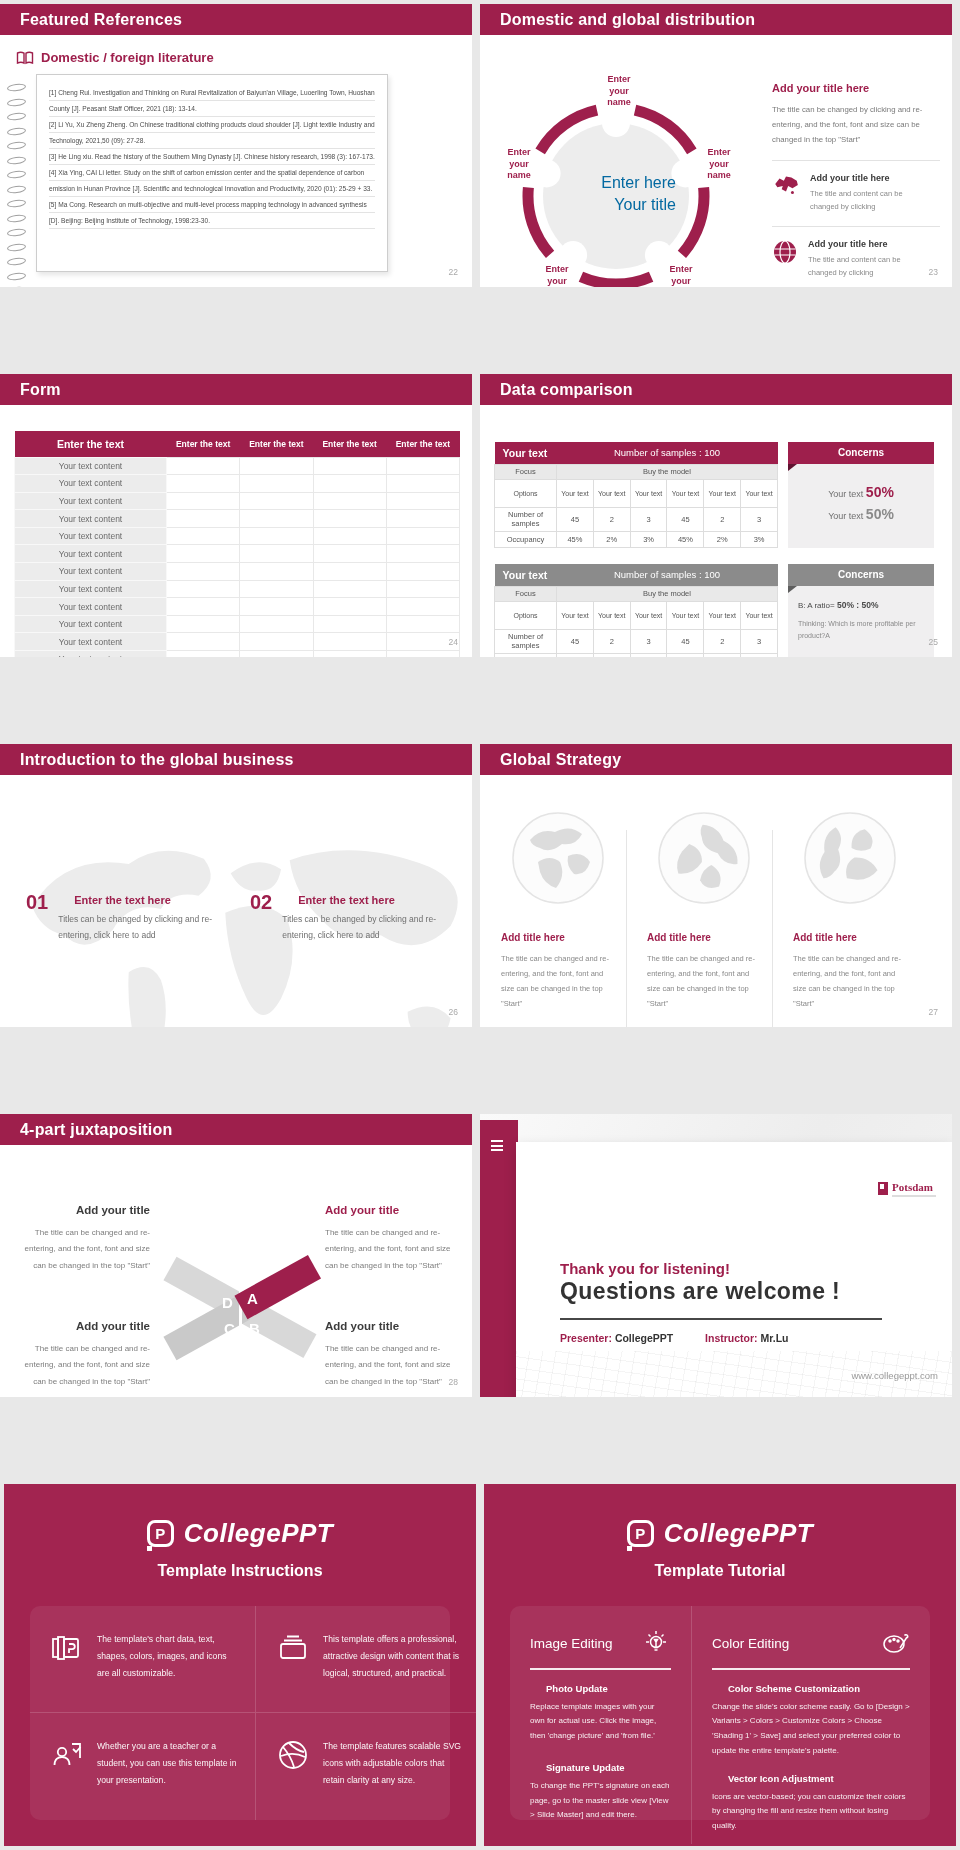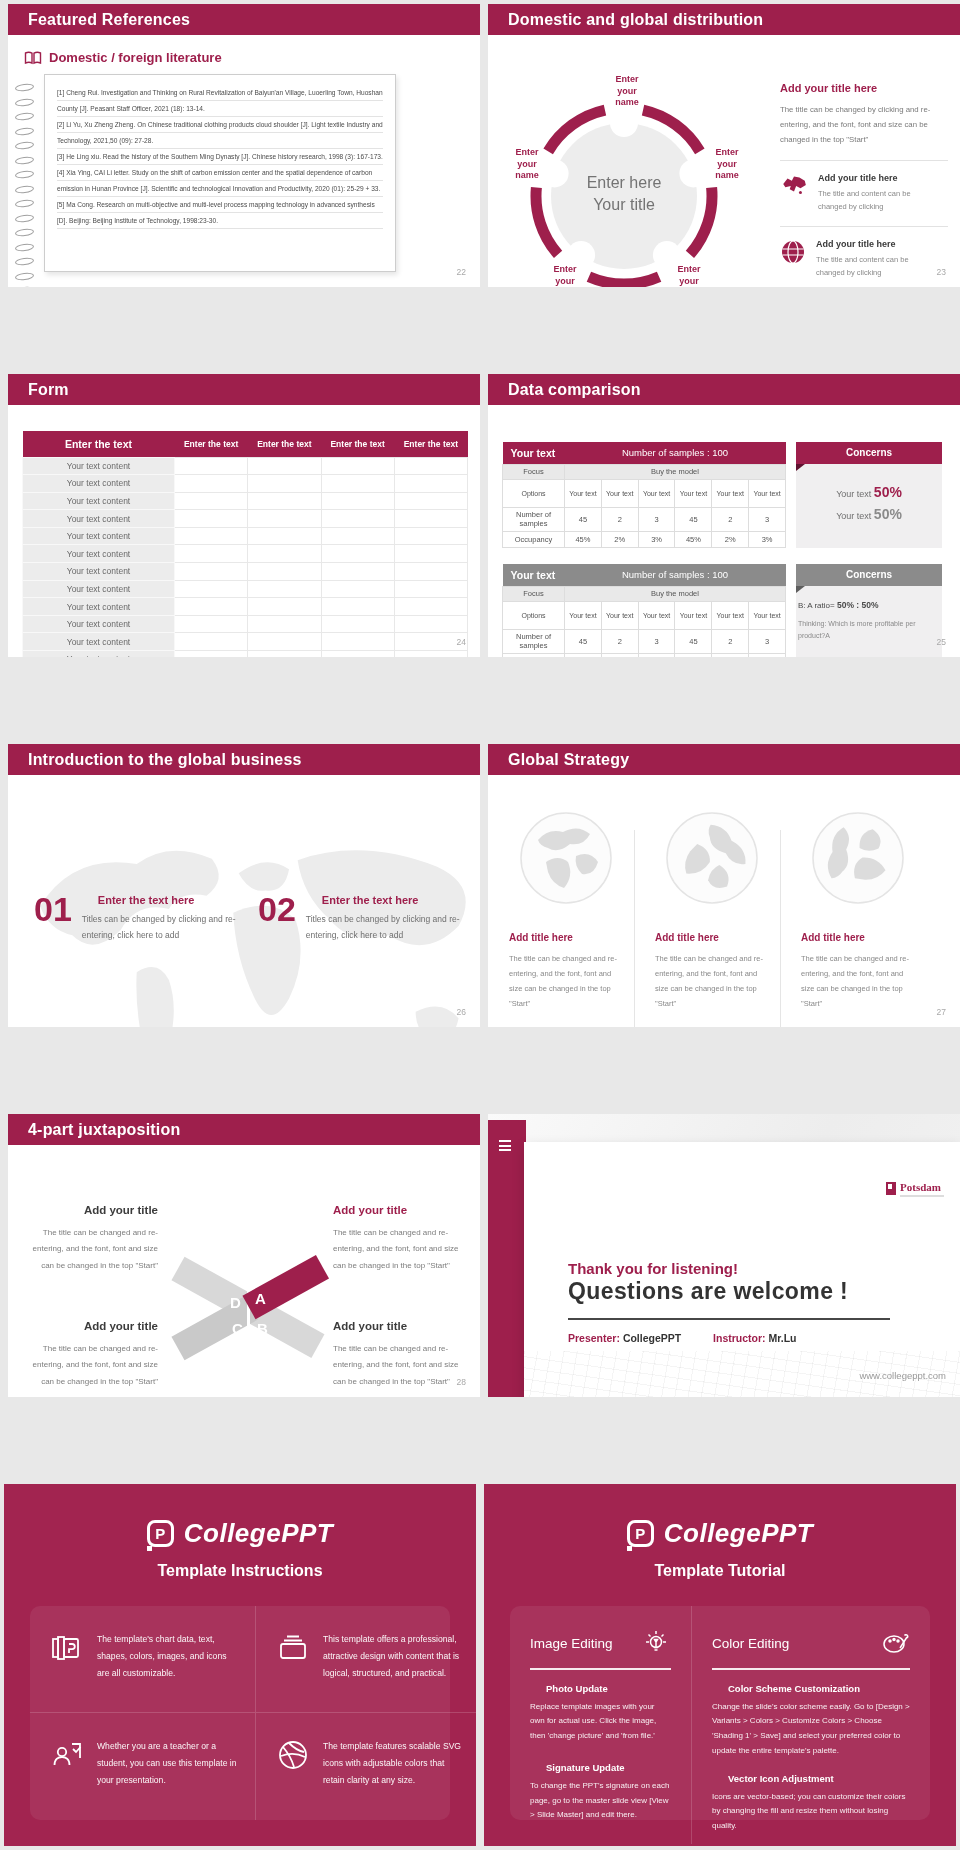--- a/index.html
+++ b/index.html
@@ -1,37 +1,37 @@
 <!DOCTYPE html>
 <html><head>
 <meta charset="utf-8">
 <style>
   :root{ --accent:#9e1f4c; --accent-dark:#5f1230; --panel:#a22450; --ink:#3c3c3c; --body:#7a7a7a; }
   *{box-sizing:border-box}
   html,body{margin:0;padding:0}
   body{width:960px;height:1850px;background:#e8e8e8;font-family:"Liberation Sans",sans-serif;color:var(--ink)}
   .sheet{position:relative;width:960px;height:1850px;overflow:hidden}
   .cell{position:absolute;width:480px;height:370px}
-  .slide{position:absolute;left:8px;top:4px;width:472px;height:283px;background:#fff;overflow:hidden}
+  .slide{position:absolute;left:0;top:4px;width:472px;height:283px;background:#fff;overflow:hidden}
   .sbar{height:31px;background:var(--accent);color:#fff;font-size:16px;font-weight:bold;line-height:31px;padding-left:20px;letter-spacing:.2px}
   .pagenum{position:absolute;right:14px;bottom:10px;font-size:8.5px;color:#a9a9a9}
 
   
   .refhead{position:absolute;left:16px;top:46px;display:flex;align-items:center;gap:7px;color:var(--accent);font-weight:bold;font-size:13px}
   .rings{position:absolute;left:7px;top:80px;display:flex;flex-direction:column;gap:7.5px}
   .ring{width:19px;height:7px;border:1.5px solid #9f9f9f;border-radius:50%;transform:rotate(-7deg)}
   .refbox{position:absolute;left:36px;top:70px;width:352px;height:198px;background:#fff;border:1px solid #cdcdcd;box-shadow:2px 3px 5px rgba(0,0,0,.10);padding:10px 12px 0 12px}
   .ruled{background:repeating-linear-gradient(to bottom,transparent 0 15px,#e3e3e3 15px 16px)}
   .ruled p{margin:0;font-size:6.6px;line-height:16px;color:#4b4b4b}
   .extra-line{position:absolute;left:60px;width:320px;top:296px;height:1px;background:#e3e3e3}
 
   
   .diagram{position:absolute;left:2px;top:34px;width:268px;height:280px}
   .dg-label{position:absolute;width:40px;text-align:center;color:var(--accent);font-weight:bold;font-size:9px;line-height:11.5px}
-  .dg-center{position:absolute;left:74px;top:134px;width:120px;text-align:center;font-size:16px;line-height:22px;color:#737373}
+  .dg-center{position:absolute;left:74px;top:134px;width:120px;text-align:right;font-size:16px;line-height:22px;color:#0369a1}
   .rcol{position:absolute;left:292px;top:78px;width:168px}
   .r-title{font-size:11px;font-weight:bold;color:var(--accent);margin-bottom:8px}
   .r-body{font-size:7.8px;line-height:1.95;color:var(--body)}
   .r-div{height:1px;background:#e2e2e2;margin:12px 0}
   .r-item{display:flex;gap:10px;align-items:flex-start}
   .r-item .ti{font-size:9px;font-weight:bold;color:#3a3a3a;margin-bottom:4px}
   .r-item .bo{font-size:7.5px;line-height:1.8;color:#8a8a8a;width:118px}
 
   
   table{border-collapse:collapse}
@@ -51,33 +51,33 @@
   .ctable tr.focus td{background:#e9e9e9;height:15px}
   .ctable tr.opts td{height:28px;font-size:7px;padding:0 4px}
   .ctable tr.smp td{height:24px}
   .ctable tr.occ td{height:16px}
   .cbox{position:absolute;left:308px;width:146px}
   .chead{height:22px;color:#fff;text-align:center;font-size:10px;font-weight:bold;line-height:22px;position:relative}
   .cbox.maroon .chead{background:var(--accent)}
   .cbox.gray .chead{background:#8b8b8b}
   .chead::after{content:"";position:absolute;left:0;top:22px;border-style:solid;border-width:7px 9px 0 0;border-color:var(--fold,#5f1230) transparent transparent transparent}
   .cbox.gray .chead::after{--fold:#5e5e5e}
-  .cbody{background:#f0eff0;padding:14px 2px}
+  .cbody{background:#f0eff0;padding:14px 10px}
   .cline{font-size:9px;color:#6f6f6f;text-align:center;margin:6px 0}
   .cline .v{font-size:14px;font-weight:bold}
   .cline.one .v{color:var(--accent)}
   .cline.two .v{color:#8a8a8a}
   .ratio{font-size:8px;color:#4a4a4a}
   .ratio b{font-size:8.5px}
   .thinking{font-size:7px;color:#8a8a8a;line-height:1.7;margin-top:8px}
 
   
   .map{position:absolute;left:0;top:70px}
   .biz-item{position:absolute;top:148px;display:flex;gap:10px}
-  .biz-num{font-size:34px;font-weight:bold;color:var(--accent);line-height:1}
+  .biz-num{font-size:20px;font-weight:bold;color:var(--accent);line-height:1}
   .biz-title{font-size:11px;font-weight:bold;color:var(--accent);margin:2px 16px 5px}
   .biz-body{font-size:8.5px;line-height:1.9;color:#6f6f6f;width:158px}
 
   
   .gcol{position:absolute;top:66px;width:136px;text-align:left}
   .gcol .globe{display:block;margin:0 auto}
   .gdiv{position:absolute;top:86px;height:244px;width:1px;background:#e5e5e5}
   .g-title{font-size:10px;font-weight:bold;color:var(--accent);margin:26px 0 8px 11px}
   .g-body{font-size:7.5px;line-height:2.0;color:#8a8a8a;width:114px;margin-left:11px}
 

